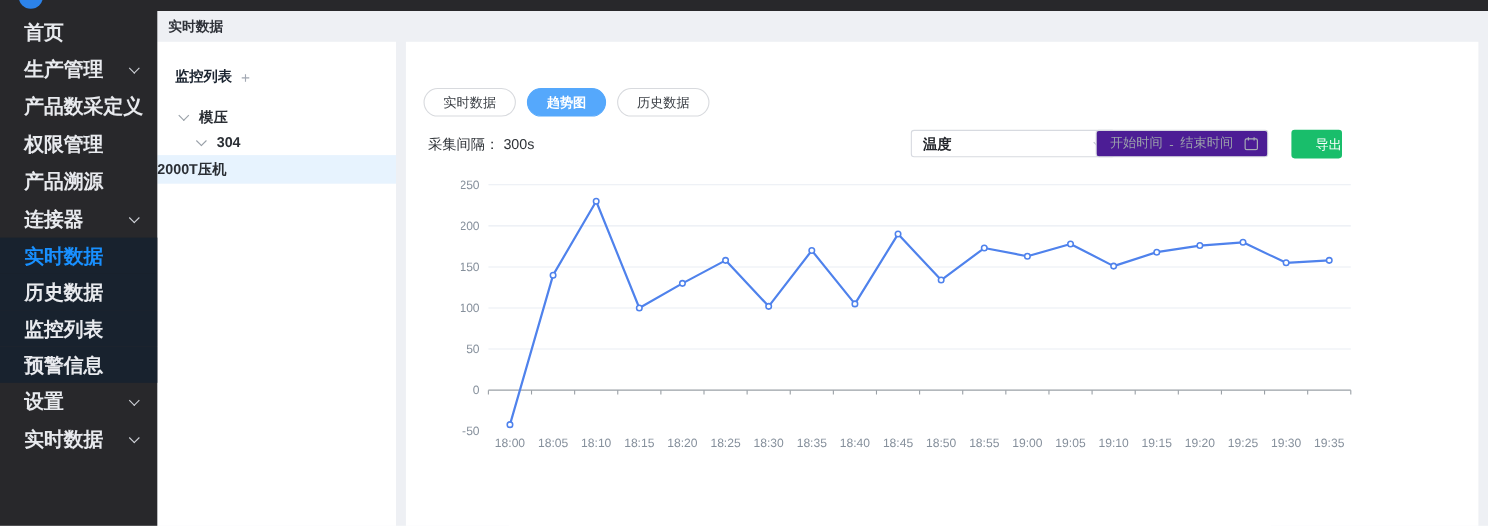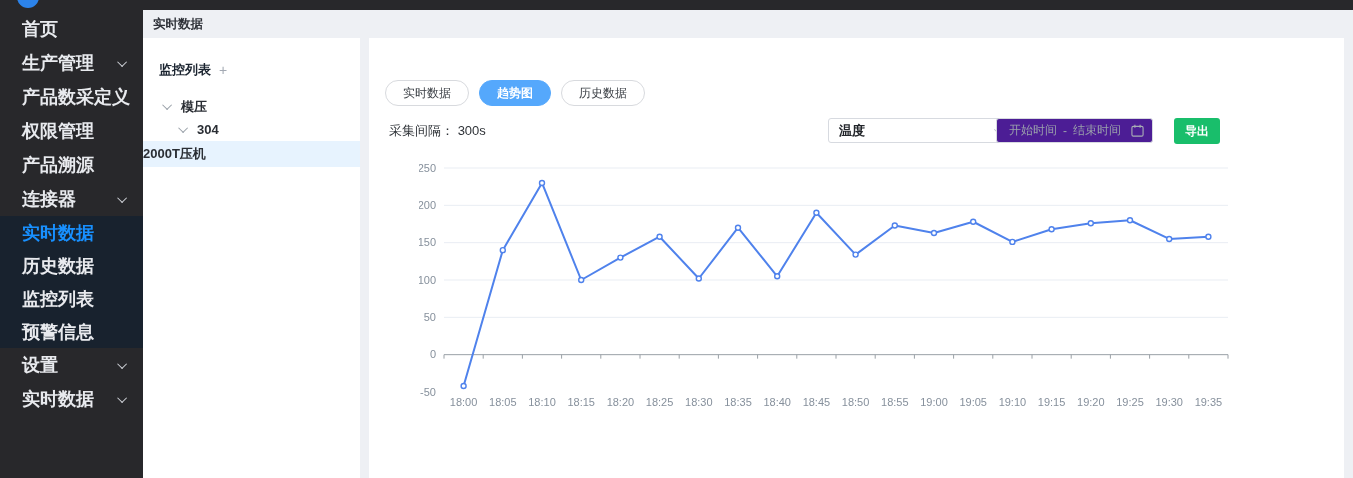--- a/index.html
+++ b/index.html
@@ -43,21 +43,21 @@
   .pill-row { position:absolute; left:16px; top:42px; display:flex; gap:10px; }
   .pill { height:26px; border-radius:14px; border:1px solid #d8dade; background:#fff; padding:0 17px; display:flex; align-items:center; font-size:12px; color:#3c4046; cursor:pointer; font-family:inherit; }
   .pill.active { background:var(--pill-active); border-color:var(--pill-active); color:#fff; font-weight:700; }
   .interval { position:absolute; left:20px; top:84px; font-size:13px; color:#2f3338; font-weight:500; }
   .select { position:absolute; left:435px; top:80px; width:186px; height:25px; border:1px solid #d7dae0; border-radius:3px; display:flex; align-items:center; padding:0 8px 0 10px; cursor:pointer; background:#fff;margin-left:24px; }
   .select .sel-text { flex:1 1 auto; font-size:13px; font-weight:600; color:#23262b; }
   .sel-chev { width:8px; height:8px; border-left:1.5px solid #c0c4cc; border-bottom:1.5px solid #c0c4cc; transform:rotate(-45deg) translateY(-2px); }
   .daterange { position:absolute; left:627px; top:80px; width:157px; height:25px; border:1px solid #d7dae0; border-radius:3px; display:flex; align-items:center; padding:0 8px; cursor:pointer; background:#4c1d95; font-size:12px; color:#9aa0ab; }
   .daterange .dr-start, .daterange .dr-end { flex:1 1 auto; text-align:center; }
   .daterange .dr-sep { flex:0 0 auto; padding:0 2px; }
-  .export-btn { position:absolute; left:805px; top:80px; width:46px; height:26px; background:var(--green); color:#fff; font-size:12px; font-weight:700; border:none; border-radius:3px; cursor:pointer; font-family:inherit; }
+  .export-btn { position:absolute; left:805px; top:80px; width:46px; height:26px; background:var(--green); color:#fff; font-size:12px; font-weight:400; border:none; border-radius:3px; cursor:pointer; font-family:inherit;text-align:right; }
   .chart-wrap { position:absolute; left:50px; top:120px; width:880px; height:258px; }
 </style>
 </head>
 <body>
 
 <div class="topstrip">
   <div class="logo-dot"></div>
 </div>
 
 <nav class="sidebar">

